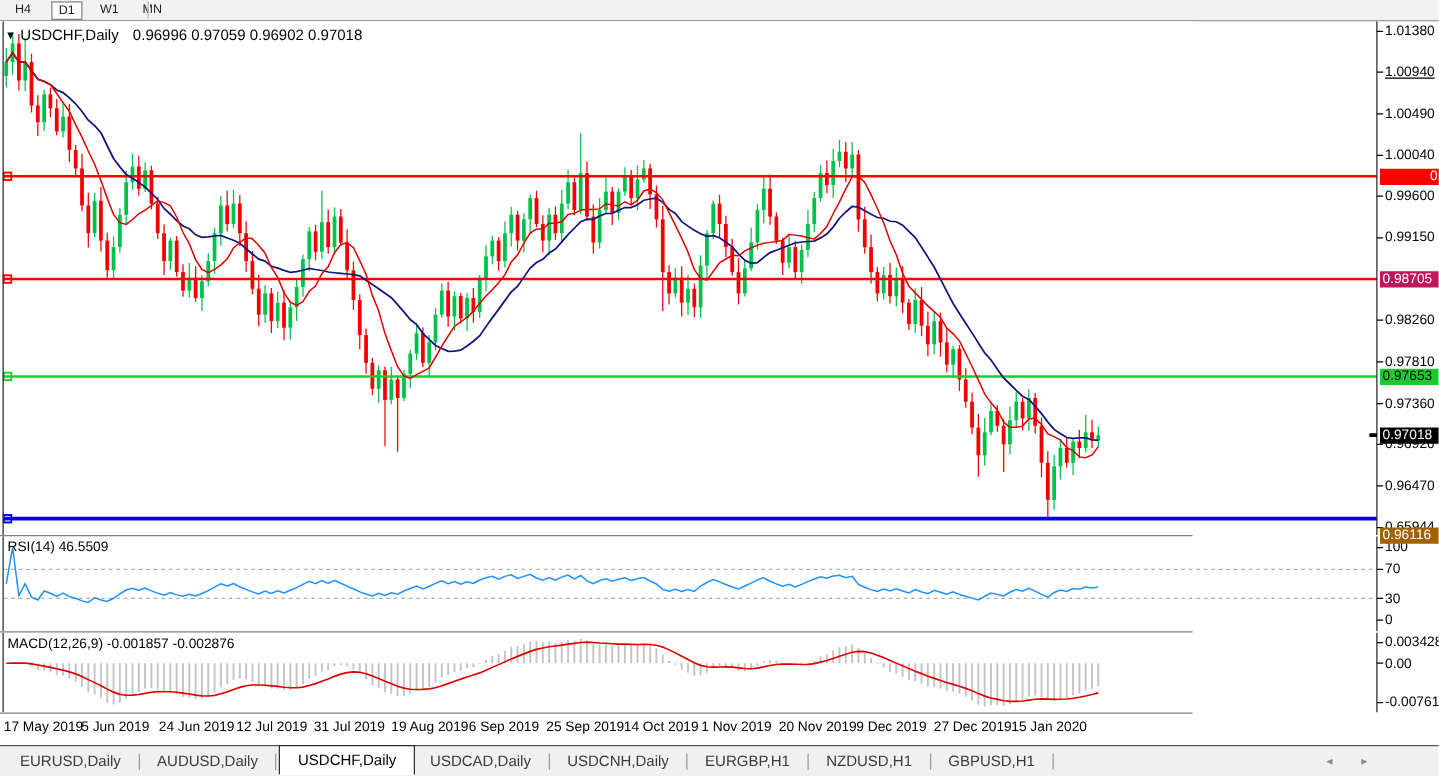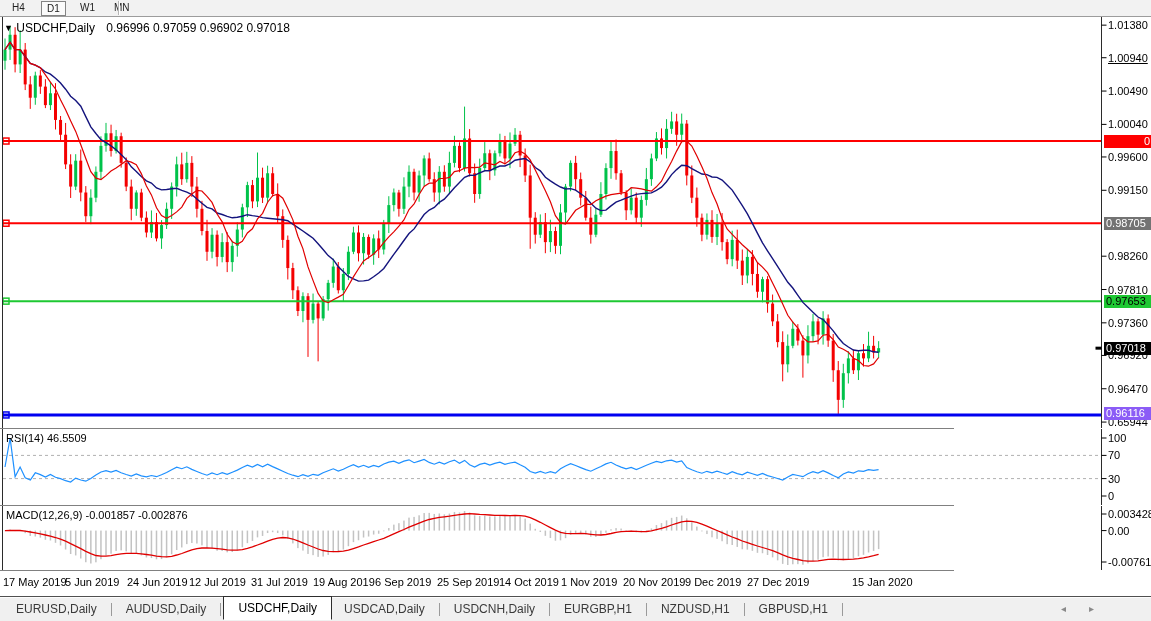--- a/index.html
+++ b/index.html
@@ -434,23 +434,23 @@
     <div class="ax-label" style="top: 101.378px;">1.00040</div>
     <div class="ax-label" style="top: 133.962px;">0.99600</div>
     <div class="ax-label" style="top: 167.286px;">0.99150</div>
     <div class="ax-label" style="top: 233.195px;">0.98260</div>
     <div class="ax-label" style="top: 266.519px;">0.97810</div>
     <div class="ax-label" style="top: 299.843px;">0.97360</div>
     <div class="ax-label" style="top: 332.427px;">0.96920</div>
     <div class="ax-label" style="top: 365.751px;">0.96470</div>
     <div class="ax-label" style="top: 399.076px;">0.65944</div>
     <div class="ax-box" style="top: 118.041px; background: rgb(255, 0, 0); color: rgb(255, 255, 255); padding-left: 40px;">0.99815</div>
-    <div class="ax-box" style="top: 200.241px; background: #737373; color: rgb(255, 255, 255);">0.98705</div>
+    <div class="ax-box" style="top: 200.241px; background: #be185d; color: rgb(255, 255, 255);">0.98705</div>
     <div class="ax-box" style="top: 278.145px; background: rgb(30, 200, 50); color: rgb(0, 0, 0);">0.97653</div>
-    <div class="ax-box" style="top: 390px; background: #8b5cf6; color: rgb(255, 255, 255);">0.96116</div>
+    <div class="ax-box" style="top: 405px; background: #a16207; color: rgb(255, 255, 255);">0.96116</div>
     <div class="ax-box" style="top: 325.17px; background: rgb(0, 0, 0); color: rgb(255, 255, 255);">0.97018</div>
   </div>
 
 <div id="rsi-pane" class="pane">
   <div class="pane-label">RSI(14) 46.5509</div>
   <svg id="rsi-svg" width="1151" height="76">
       <line x1="3" y1="26.4" x2="1101.5" y2="26.4" stroke="#b0b0b0" stroke-dasharray="3 3"></line>
       <line x1="3" y1="49.599999999999994" x2="1101.5" y2="49.599999999999994" stroke="#b0b0b0" stroke-dasharray="3 3"></line>
       <polyline points="5.0,38.0 10.1,9.0 15.1,47.7 20.1,38.0 25.2,48.7 30.3,51.0 35.3,43.8 40.4,45.6 45.4,48.1 50.4,45.4 55.5,48.3 60.5,49.6 65.6,51.7 70.6,53.0 75.7,49.1 80.8,51.0 85.8,52.2 90.8,49.6 95.9,46.1 101.0,43.0 106.0,41.6 111.0,43.1 116.1,41.4 121.1,43.7 126.2,45.5 131.3,47.1 136.3,45.0 141.3,46.9 146.4,47.9 151.4,46.5 156.5,47.7 161.5,45.8 166.6,43.5 171.7,40.7 176.7,38.1 181.8,39.7 186.8,37.8 191.8,40.4 196.9,42.5 201.9,44.5 207.0,46.2 212.0,43.9 217.1,45.7 222.2,43.7 227.2,45.4 232.3,43.2 237.3,41.1 242.3,38.5 247.4,36.1 252.4,38.0 257.5,35.5 262.6,37.8 267.6,35.2 272.6,37.6 277.7,39.9 282.8,42.2 287.8,44.5 292.8,46.2 297.9,47.7 302.9,45.7 308.0,47.4 313.1,45.3 318.1,46.4 323.1,43.8 328.2,41.8 333.3,39.8 338.3,42.1 343.3,40.2 348.4,37.7 353.4,35.7 358.5,38.0 363.6,36.3 368.6,38.3 373.6,36.5 378.7,37.8 383.8,35.0 388.8,33.2 393.8,32.1 398.9,34.3 403.9,32.1 409.0,30.8 414.1,33.7 419.1,32.1 424.1,30.5 429.2,33.4 434.3,35.2 439.3,33.1 444.3,35.1 449.4,32.7 454.4,31.1 459.5,34.2 464.6,31.4 469.6,35.7 474.6,38.0 479.7,35.4 484.8,34.1 489.8,36.0 494.8,34.4 499.9,33.2 504.9,35.4 510.0,34.0 515.0,33.1 520.1,35.8 525.1,38.2 530.2,42.5 535.3,44.0 540.3,42.4 545.4,44.2 550.4,42.7 555.4,44.1 560.5,39.8 565.5,37.0 570.6,34.7 575.6,36.5 580.7,38.6 585.8,40.6 590.8,42.2 595.9,39.8 600.9,37.5 605.9,34.9 611.0,33.3 616.0,36.0 621.1,38.1 626.1,39.9 631.2,38.5 636.3,40.6 641.3,38.5 646.4,36.3 651.4,34.2 656.4,32.4 661.5,33.6 666.5,31.8 671.6,31.2 676.6,33.1 681.7,32.0 686.8,38.6 691.8,40.8 696.9,42.7 701.9,44.2 706.9,42.3 712.0,43.8 717.0,42.1 722.1,43.8 727.1,45.3 732.2,42.7 737.3,44.6 742.3,45.9 747.4,43.2 752.4,44.8 757.4,46.3 762.5,44.5 767.5,46.6 772.6,48.0 777.6,49.5 782.7,51.0 787.8,48.0 792.8,45.5 797.9,46.5 802.9,47.7 807.9,44.8 813.0,42.6 818.0,44.0 823.1,41.6 828.1,43.9 833.2,46.5 838.3,48.8 843.3,45.0 848.4,43.0 853.4,44.1 858.4,41.8 863.5,42.3 868.5,40.6 873.6,41.4 878.6,40.7" fill="none" stroke="#1e90ff" stroke-width="1.2"></polyline>
       <line x1="2.5" y1="0" x2="2.5" y2="76" stroke="#2b2b2b"></line>
@@ -662,21 +662,21 @@
     <div class="date-label" style="left: 189px;">12 Jul 2019</div>
     <div class="date-label" style="left: 251px;">31 Jul 2019</div>
     <div class="date-label" style="left: 313px;">19 Aug 2019</div>
     <div class="date-label" style="left: 375px;">6 Sep 2019</div>
     <div class="date-label" style="left: 437px;">25 Sep 2019</div>
     <div class="date-label" style="left: 499px;">14 Oct 2019</div>
     <div class="date-label" style="left: 561px;">1 Nov 2019</div>
     <div class="date-label" style="left: 623px;">20 Nov 2019</div>
     <div class="date-label" style="left: 685px;">9 Dec 2019</div>
     <div class="date-label" style="left: 747px;">27 Dec 2019</div>
-    <div class="date-label" style="left: 809px; padding-left: 43px;">15 Jan 2020</div>
+    <div class="date-label" style="left: 809px;">15 Jan 2020</div>
   </div>
 
 <div id="tabbar">
   <div id="tabs">
       <div class="tab">EURUSD,Daily</div>
       <div class="tab-div"></div>
       <div class="tab">AUDUSD,Daily</div>
       <div class="tab-div"></div>
       <div class="tab active">USDCHF,Daily</div>
       <div class="tab">USDCAD,Daily</div>

